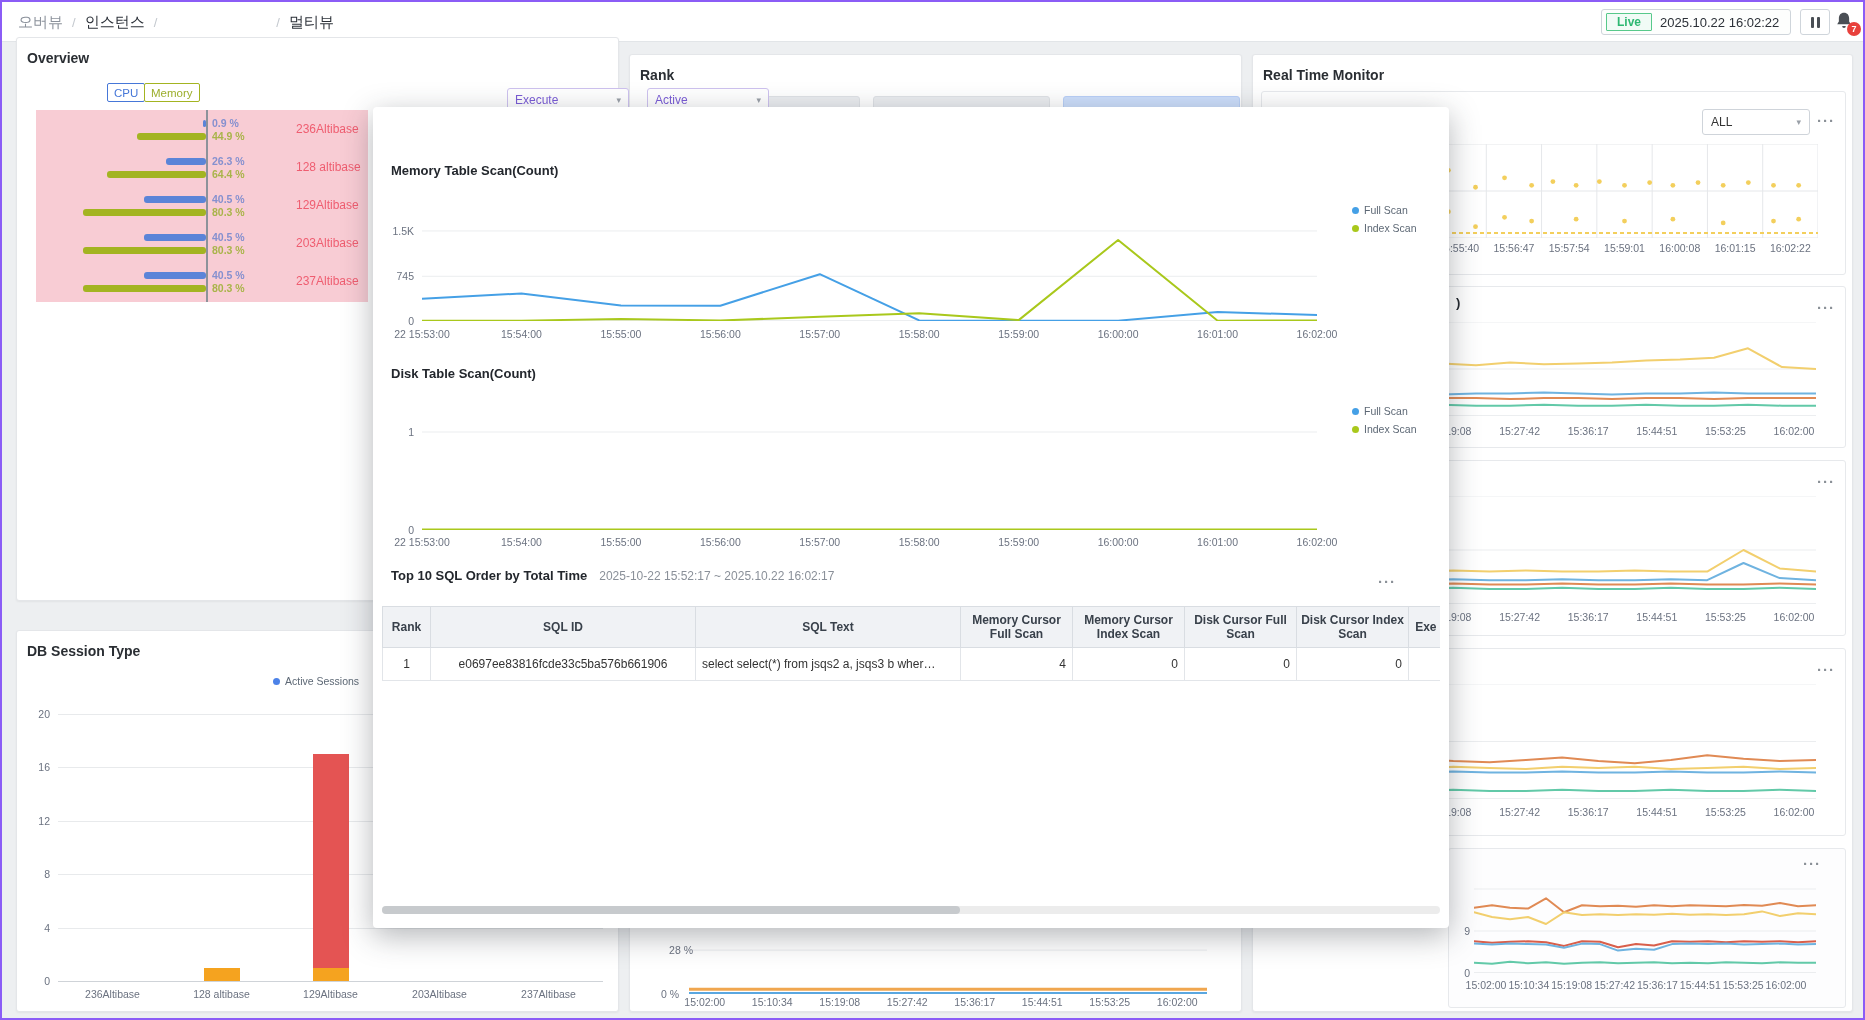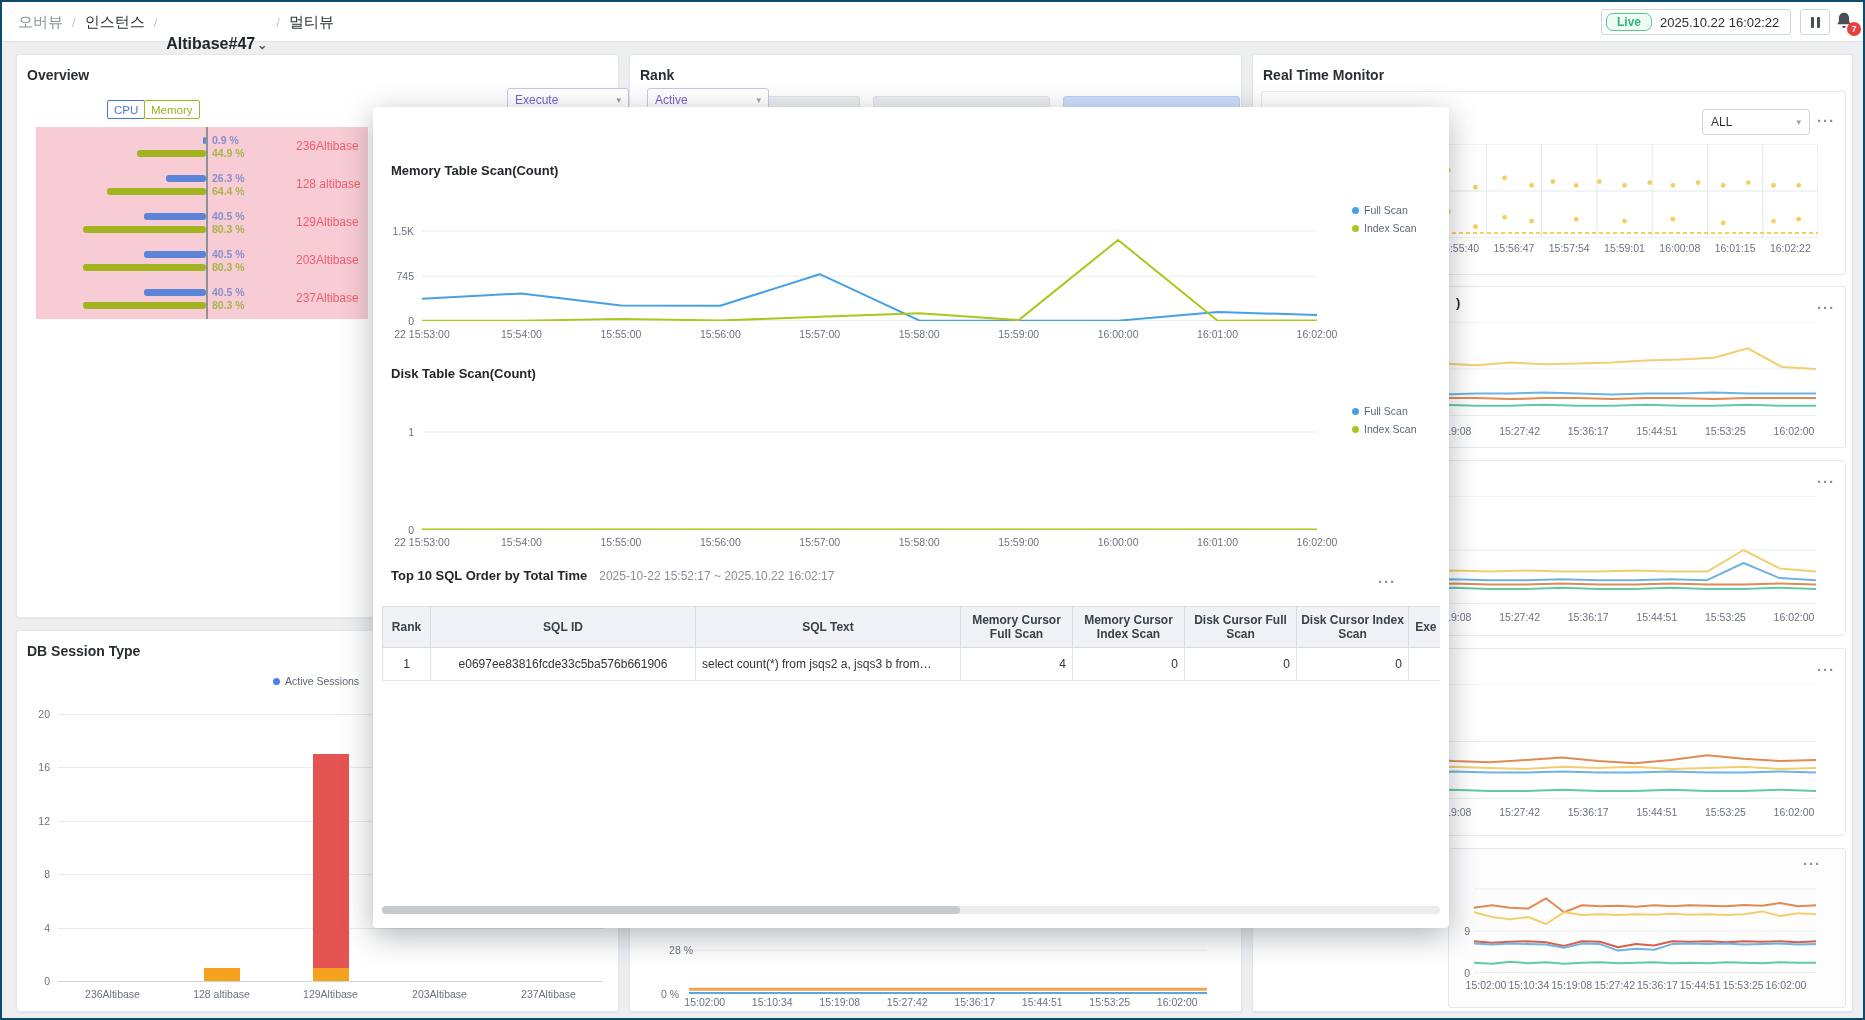--- a/index.html
+++ b/index.html
@@ -1,26 +1,26 @@
 <!DOCTYPE html>
 <html><head>
 <meta charset="utf-8">
 <style>
   html,body{margin:0;padding:0;background:#d8dadd;font-family:"Liberation Sans",sans-serif;}
   .page{position:relative;width:1865px;height:1020px;background:#edeff1;overflow:hidden;
-        border:2px solid #0c4a6e;box-sizing:border-box;}
+        border:2px solid #8b5cf6;box-sizing:border-box;}
   
   .topbar{position:absolute;left:0;top:0;width:100%;height:40px;background:#fff;border-bottom:1px solid #e2e5e8;box-sizing:border-box;}
   .crumbs{position:absolute;left:16px;top:0;height:40px;display:flex;align-items:center;gap:9px;font-size:15px;color:#2b3038;}
   .crumb-muted{color:#8b919b;}
   .crumb-sep{color:#c3c8ce;font-size:13px;}
   .crumb-strong{font-weight:700;font-size:16px;color:#22262c;margin-top:43px;}
   .chev{color:#555;font-size:12px;margin-left:2px;}
   .live-box{position:absolute;right:72px;top:7px;width:190px;height:26px;border:1px solid #cfd5db;border-radius:3px;background:#fdfefd;display:flex;align-items:center;box-sizing:border-box;}
-  .live-badge{margin-left:4px;padding:1px 10px;border:1px solid #58c98b;border-radius:7px;color:#2eb872;background:#f1fbf6;font-size:12px;font-weight:700;}
+  .live-badge{margin-left:4px;padding:1px 10px;border:1px solid #58c98b;border-radius:1px;color:#2eb872;background:#f1fbf6;font-size:12px;font-weight:700;}
   .live-time{margin-left:8px;font-size:13px;color:#2c3138;}
   .pause-btn{position:absolute;right:33px;top:7px;width:30px;height:26px;border:1px solid #cfd5db;border-radius:3px;background:#fff;display:flex;align-items:center;justify-content:center;gap:3px;box-sizing:border-box;}
   .pbar{width:3px;height:11px;background:#4a4f55;border-radius:1px;}
   .bell-wrap{position:absolute;right:6px;top:8px;width:24px;height:24px;}
   .bell-badge{position:absolute;right:-4px;bottom:-2px;width:14px;height:14px;border-radius:50%;background:#e8413c;color:#fff;font-size:9px;font-weight:700;display:flex;align-items:center;justify-content:center;}
   
   .panel{position:absolute;background:#fff;border:1px solid #e4e6e9;border-radius:3px;box-shadow:0 1px 2px rgba(0,0,0,.05);box-sizing:border-box;}
   .ptitle{position:absolute;left:10px;top:12px;font-size:14px;font-weight:700;color:#2a2e33;}
   .ellips{position:absolute;color:#8a9097;font-size:15px;letter-spacing:1px;font-weight:700;line-height:10px;}
   .inbox{position:absolute;border:1px solid #e7e9ec;border-radius:3px;background:#fff;box-sizing:border-box;}
@@ -86,21 +86,21 @@
     </div>
     <div class="bell-wrap">
       <svg width="22" height="22" viewBox="0 0 24 24">
         <path d="M12 3c-3.6 0-5.6 2.6-5.6 6.2v3.4L4.6 15.6h14.8l-1.8-3V9.2C17.6 5.6 15.6 3 12 3z" fill="#4a4f55"></path>
         <path d="M10 17.5a2 2 0 0 0 4 0z" fill="#4a4f55"></path>
       </svg>
       <span class="bell-badge">7</span>
     </div>
   </header>
 
-  <section class="panel" style="left:14px;top:52px;width:603px;height:564px;">
+  <section class="panel" style="left:14px;top:35px;width:603px;height:564px;">
     <div class="ptitle">Overview</div>
     <div class="mode-btn" style="left:90px;border:1px solid #4677d8;color:#4677d8;">CPU</div>
     <div class="mode-btn" style="left:127px;border:1px solid #a3b421;color:#9cae2c;">Memory</div>
     <div class="ov-chart" id="ov-chart">
       <div class="ov-axis"></div>
     <div class="ov-bar" style="left: 167px; top: 10px; width: 3px; background: rgb(91, 132, 216);"></div>
         <div class="ov-bar" style="left: 101.303px; top: 23px; width: 68.697px; background: rgb(163, 180, 33);"></div>
         <span class="ov-pct" style="left: 176px; top: 7px; color: rgb(133, 144, 207);">0.9 %</span>
         <span class="ov-pct" style="left: 176px; top: 20px; color: rgb(169, 180, 74);">44.9 %</span>
         <span class="ov-name" style="left: 260px; top: 12px;">236Altibase</span>
@@ -454,21 +454,21 @@
               <th>Memory Cursor Index Scan</th>
               <th>Disk Cursor Full Scan</th>
               <th>Disk Cursor Index Scan</th>
               <th>Exe Suc</th>
             </tr>
           </thead>
           <tbody>
             <tr>
               <td class="ctr">1</td>
               <td class="ctr lnk">e0697ee83816fcde33c5ba576b661906</td>
-              <td class="lft lnk">select count(*) from jsqs2 a, jsqs3 b from…</td>
+              <td class="lft lnk">select select(*) from jsqs2 a, jsqs3 b wher…</td>
               <td class="num">4</td>
               <td class="num">0</td>
               <td class="num">0</td>
               <td class="num">0</td>
               <td class="num"></td>
             </tr>
           </tbody>
         </table>
     </div>
 

